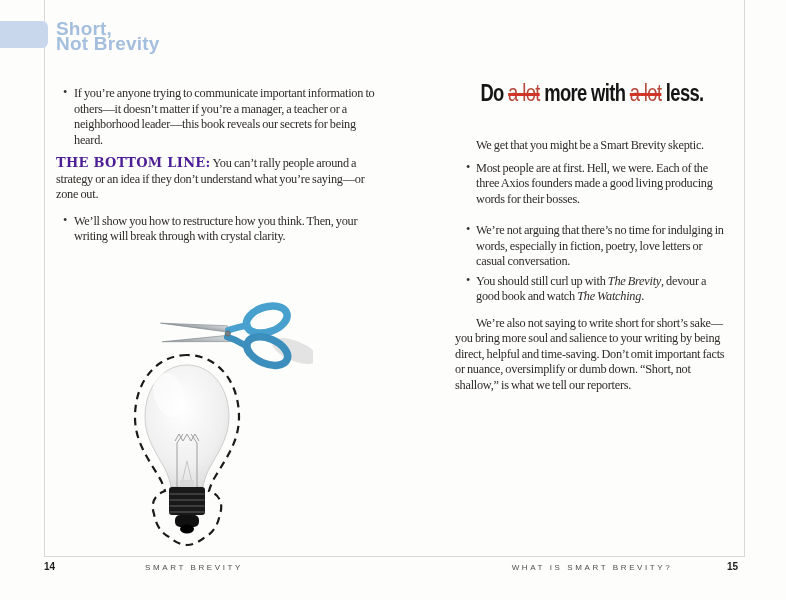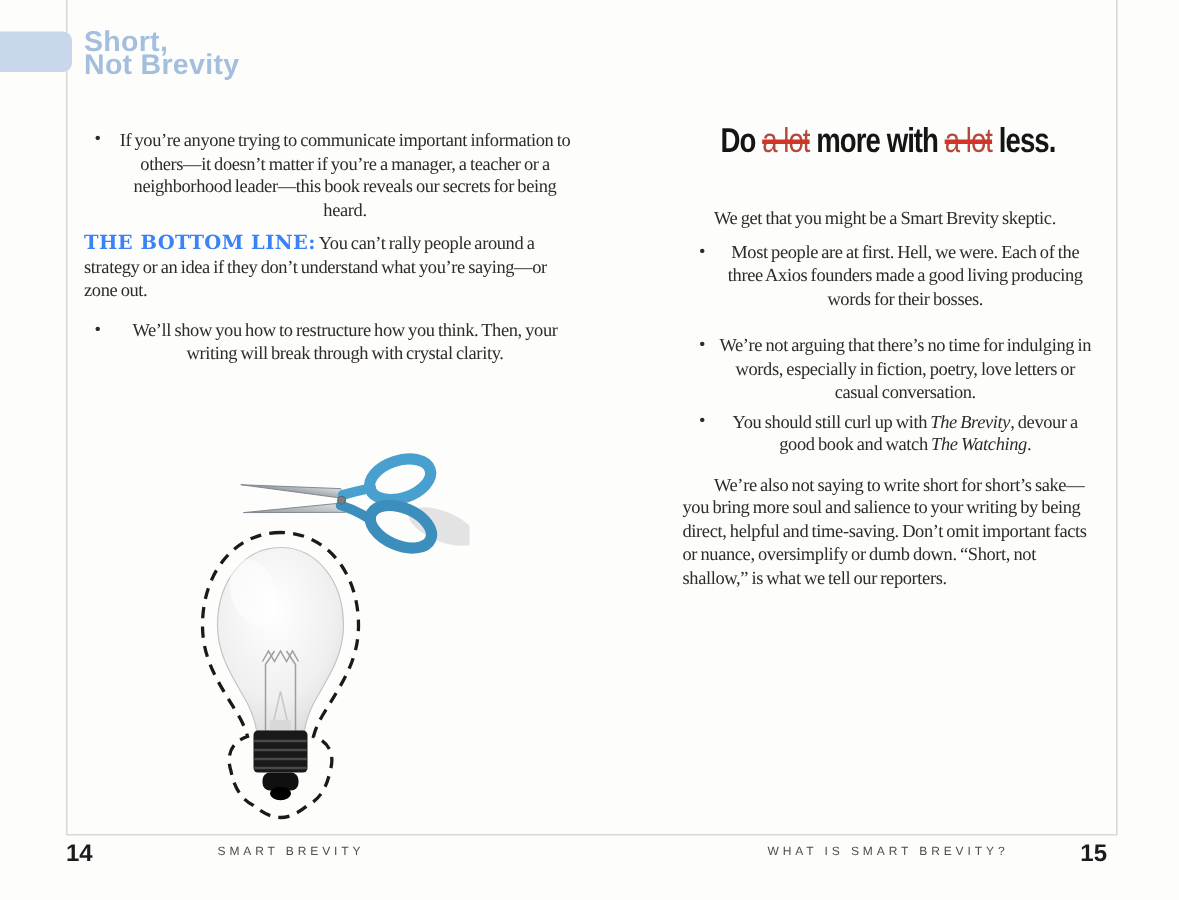--- a/index.html
+++ b/index.html
@@ -20,50 +20,50 @@
     font-size:19px; line-height:15px; letter-spacing:.2px; color:#a4bede;
   }
 
   
   .body-left  { position:absolute; left:56px;  top:86px;  width:330px; }
   .body-right { position:absolute; left:455px; top:138px; width:276px; }
   .body-left, .body-right {
     font-size:12.3px; line-height:15.5px; letter-spacing:-0.25px; word-spacing:-0.6px;
   }
   .body-left p, .body-right p { margin:0; }
-  .bullet { position:relative; padding-left:18px;text-align:center; }
+  .bullet { position:relative; padding-left:18px; }
   .bullet::before { content:"•"; position:absolute; left:7px; top:-1px; color:#2f2b28; }
   .body-right .bullet { padding-left:21px; }
   .body-right .bullet::before { left:11px; }
   .mb7  { margin-bottom:7px !important; }
   .mb11 { margin-bottom:11px !important; }
   .mb5  { margin-bottom:5px !important; }
   .mb16 { margin-bottom:16px !important; }
   .mb4  { margin-bottom:4px !important; }
   .indent { text-indent:21px; }
   .bl-label {
-    font-family:"DejaVu Serif", serif; font-weight:bold; color:#3b82f6;
+    font-family:"DejaVu Serif", serif; font-weight:bold; color:#4c1d95;
     font-size:13px; letter-spacing:.3px; word-spacing:0;margin-top:47px;
   }
   i { font-style:italic; }
 
   
   .headline {
     position:absolute; left:420px; top:80px; width:344px; text-align:center;
     font-family:"Liberation Sans", sans-serif; font-weight:bold; font-size:23px;
     letter-spacing:-0.8px; color:#151515; white-space:nowrap;
     transform:scaleX(0.8); transform-origin:50% 50%;
   }
   .strike {
     color:#b5483a; font-weight:normal;
     text-decoration:line-through; text-decoration-color:#d03527; text-decoration-thickness:3px;
   }
 
   
-  .folio { position:absolute; top:561px; font-family:"Liberation Sans", sans-serif; font-weight:bold; font-size:16px; color:#1c1c1c; }
+  .folio { position:absolute; top:561px; font-family:"Liberation Sans", sans-serif; font-weight:bold; font-size:10px; color:#1c1c1c; }
   .folio-left { left:44px; }
   .folio-right { left:700px; width:38px; text-align:right; }
   .running {
     position:absolute; top:563px; font-family:"Liberation Sans", sans-serif;
     font-size:8px; letter-spacing:2.6px; color:#4d4d4d; white-space:nowrap;
   }
   .running-left  { left:44px;  width:300px; text-align:center; }
   .running-right { left:455px; width:274px; text-align:center; }
 
   .illustration { position:absolute; left:127px; top:291px; width:186px; height:262px; }

